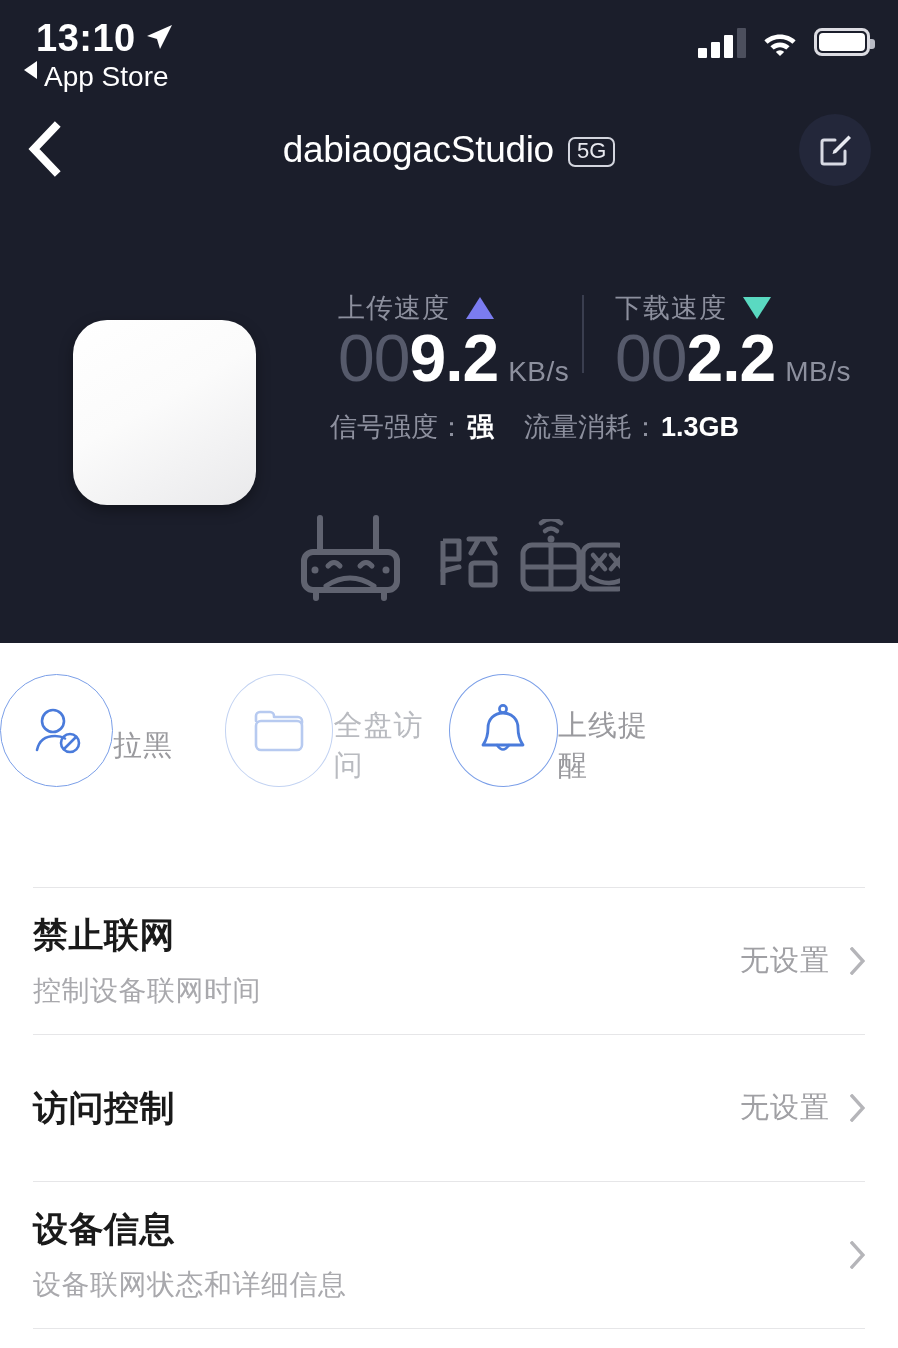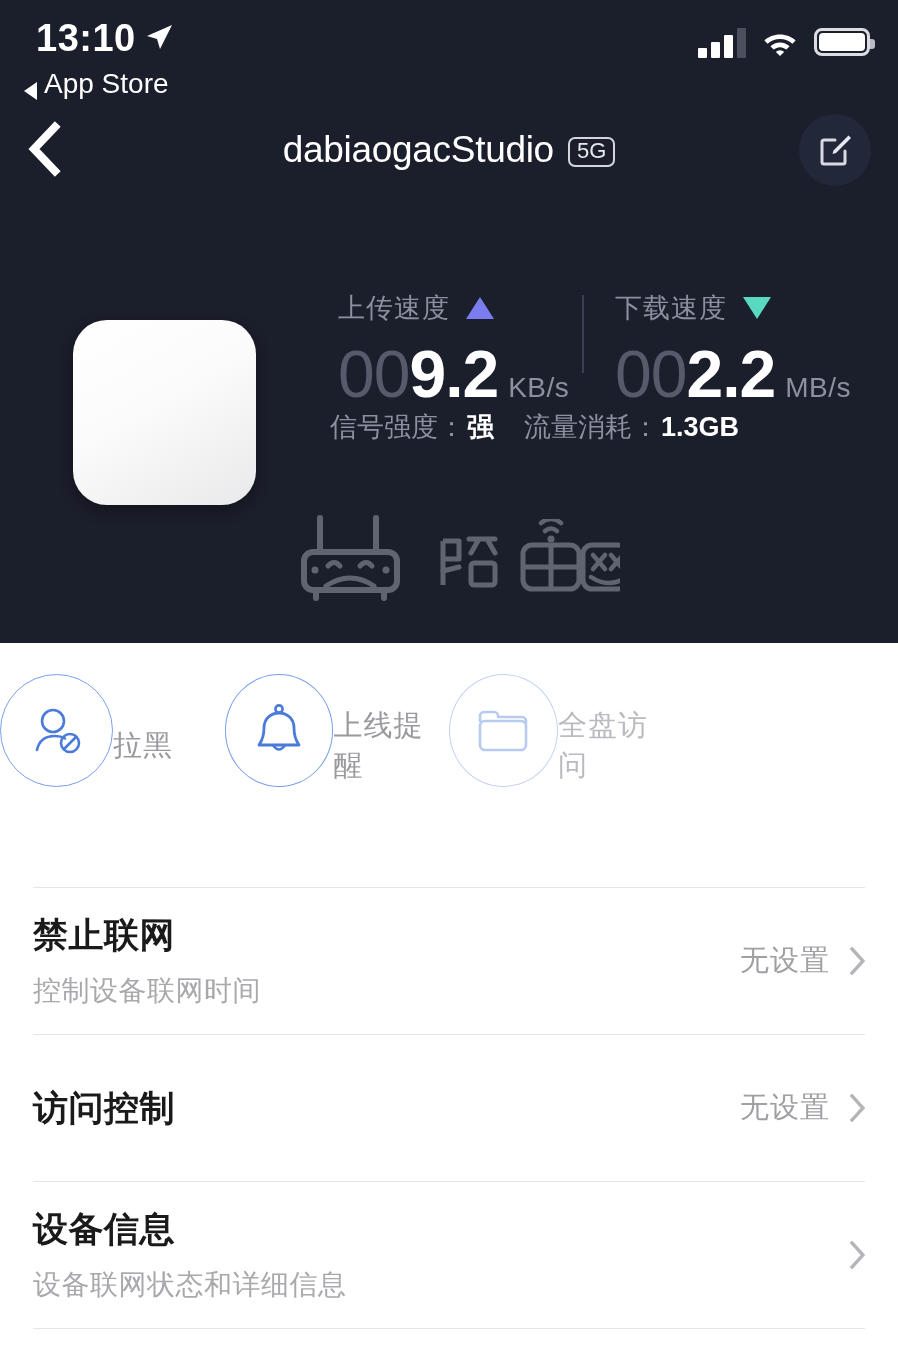--- a/index.html
+++ b/index.html
@@ -47,23 +47,22 @@
     position: absolute;
     left: 144px; top: 22px;
     width: 30px; height: 30px;
   }
   .sb-appstore {
     position: absolute;
     left: 24px; top: 61px;
     font-size: 28px;
     color: #ffffff;
     display: flex;
-    align-items: flex-end;
+    align-items: flex-start;
     gap: 7px;
-    margin-top: 7px;
   }
   .sb-back-tri {
     width: 0; height: 0;
     border-top: 9px solid transparent;
     border-bottom: 9px solid transparent;
     border-right: 13px solid #ffffff;
   }
   .sb-right {
     position: absolute;
     right: 28px; top: 26px;
@@ -192,21 +191,21 @@
     border-right: 14px solid transparent;
     border-bottom: 22px solid #7b7cf0;
   }
   .tri-down {
     width: 0; height: 0;
     border-left: 14px solid transparent;
     border-right: 14px solid transparent;
     border-top: 22px solid #5ad9c1;
   }
   .speed-value {
-    margin-top: 16px;
+    margin-top: 0;
     display: flex;
     align-items: baseline;
   }
   .speed-zeros {
     font-size: 66px;
     font-weight: 400;
     color: #565a6b;
     letter-spacing: -1px;
     line-height: 1;
   }
@@ -473,40 +472,40 @@
             <circle cx="25" cy="19" r="11" stroke="#4a7bdb" stroke-width="2.6" fill="none"></circle>
             <path d="M9 48 q3 -14 18 -14 q6 0 10 2.5" stroke="#4a7bdb" stroke-width="2.6" fill="none" stroke-linecap="round"></path>
             <circle cx="42" cy="41" r="9" stroke="#4a7bdb" stroke-width="2.6" fill="none"></circle>
             <path d="M36 47 L48 35" stroke="#4a7bdb" stroke-width="2.6" stroke-linecap="round"></path>
           </svg>
         </div>
         <div class="action-label">拉黑</div>
       </div>
 
       <div class="action">
+        <div class="action-circle dim">
+          <svg width="56" height="48" viewBox="0 0 56 48">
+            <path d="M5 14 v-5 a4 4 0 0 1 4-4 h10 a4 4 0 0 1 4 4 v1 h24 a4 4 0 0 1 4 4 v2" stroke="#b7caf0" stroke-width="2.6" fill="none" stroke-linejoin="round" stroke-linecap="round"></path>
+            <rect x="5" y="14" width="46" height="29" rx="5" stroke="#b7caf0" stroke-width="2.6" fill="none"></rect>
+          </svg>
+        </div>
+        <div class="action-label dim">全盘访问</div>
+      </div>
+
+      <div class="action">
         <div class="action-circle">
           <svg width="54" height="58" viewBox="0 0 54 58">
             <circle cx="27" cy="7" r="3.6" stroke="#4a7bdb" stroke-width="2.6" fill="none"></circle>
             <path d="M27 11 c-9 0-15 6.5-15 15 0 10-3 14-5 17 h40 c-2-3-5-7-5-17 0-8.5-6-15-15-15z" stroke="#4a7bdb" stroke-width="2.8" fill="none" stroke-linejoin="round"></path>
             <path d="M21 43 q6 9 12 0" stroke="#4a7bdb" stroke-width="2.6" fill="none" stroke-linecap="round"></path>
           </svg>
         </div>
         <div class="action-label">上线提醒</div>
       </div>
 
-      <div class="action">
-        <div class="action-circle dim">
-          <svg width="56" height="48" viewBox="0 0 56 48">
-            <path d="M5 14 v-5 a4 4 0 0 1 4-4 h10 a4 4 0 0 1 4 4 v1 h24 a4 4 0 0 1 4 4 v2" stroke="#b7caf0" stroke-width="2.6" fill="none" stroke-linejoin="round" stroke-linecap="round"></path>
-            <rect x="5" y="14" width="46" height="29" rx="5" stroke="#b7caf0" stroke-width="2.6" fill="none"></rect>
-          </svg>
-        </div>
-        <div class="action-label dim">全盘访问</div>
-      </div>
-
     </div>
 
     <div class="list">
 
       <div class="divider"></div>
 
       <div class="row">
         <div class="row-texts">
           <span class="row-title">禁止联网</span>
           <span class="row-sub">控制设备联网时间</span>

